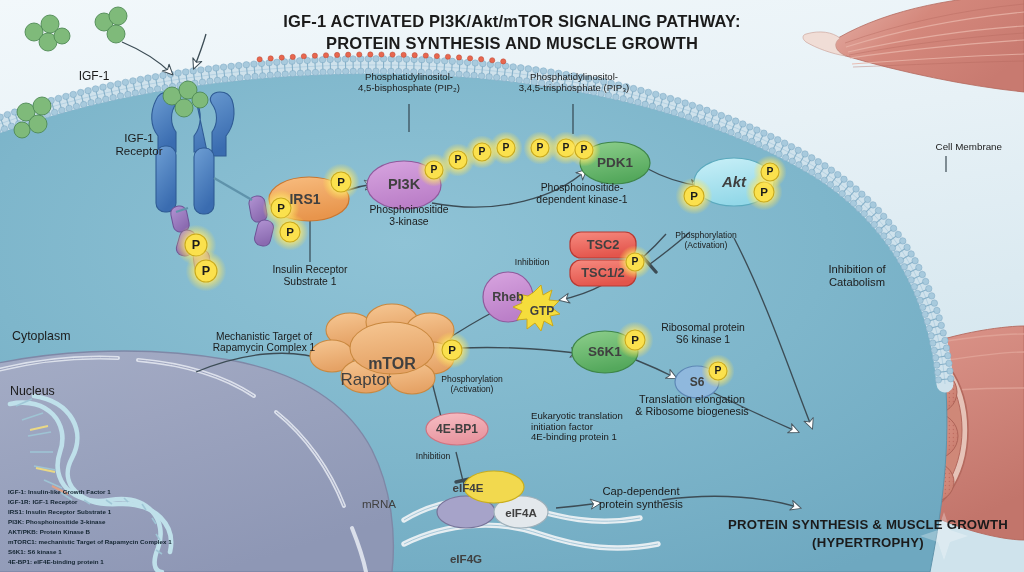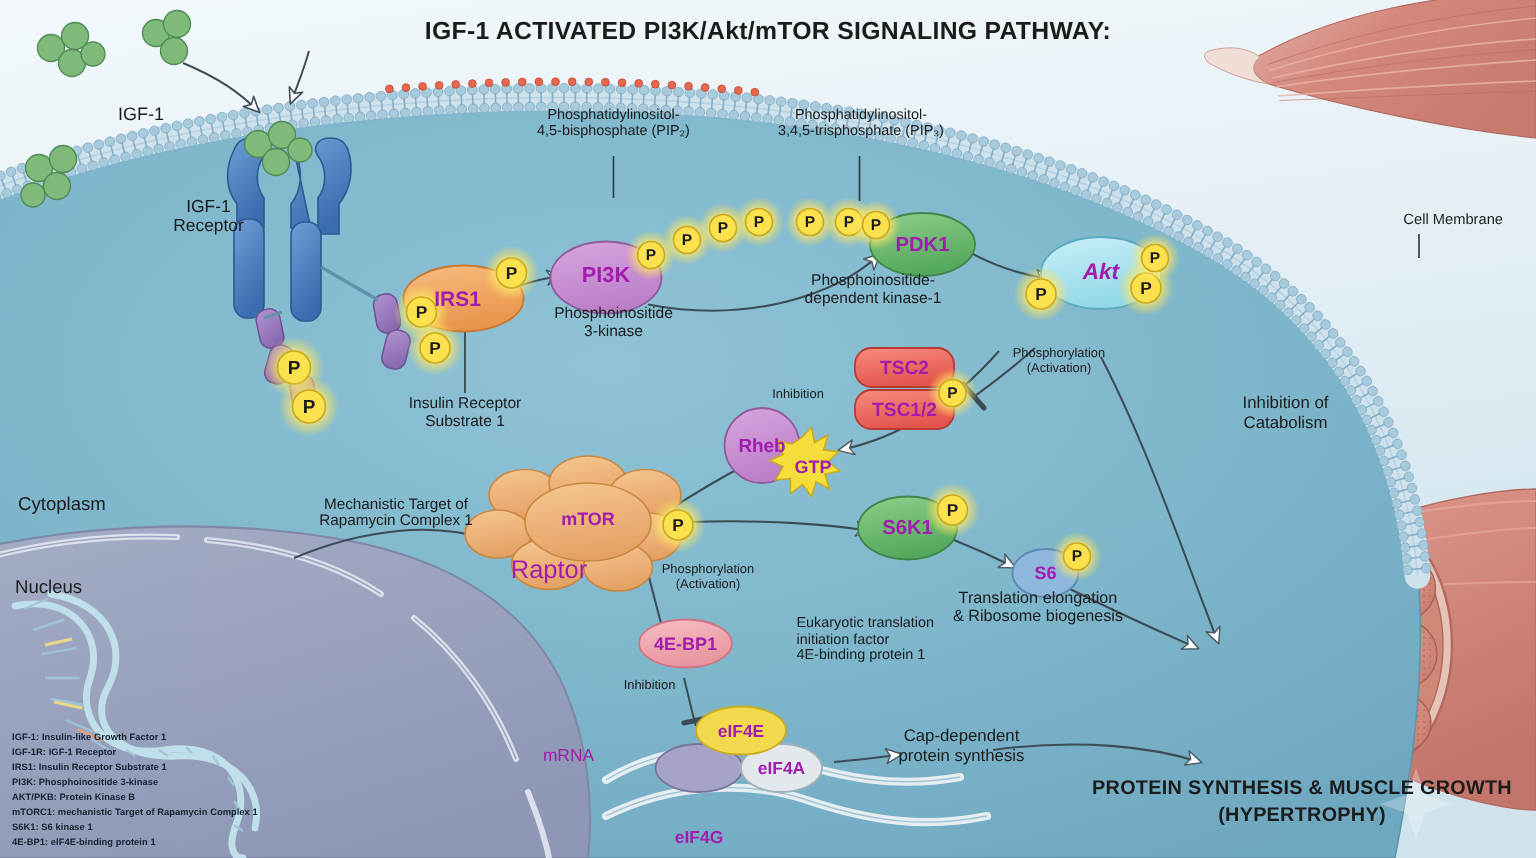--- a/index.html
+++ b/index.html
@@ -2,21 +2,21 @@
 <html><head>
 <meta charset="utf-8">
 <title>IGF-1 PI3K/Akt/mTOR Signaling Pathway</title>
 <style>
   html,body{margin:0;padding:0;background:#fff;}
   body{font-family:"Liberation Sans", sans-serif;}
   #stage{position:relative;width:1024px;height:572px;overflow:hidden;}
   #stage svg.layer{position:absolute;left:0;top:0;width:1024px;height:572px;}
   .lbl{position:absolute;color:#1b1b1b;line-height:1.12;text-align:center;white-space:pre-line;}
   .ttl{font-weight:bold;letter-spacing:.2px;}
-  .node-txt{position:absolute;text-align:center;font-weight:bold;color:#a21caf;pointer-events:none;}
+  .node-txt{position:absolute;text-align:center;font-weight:bold;color:#404040;pointer-events:none;}
   .legend{position:absolute;left:8px;top:487px;font-size:6.2px;line-height:1.62;color:#10222e;font-weight:bold;letter-spacing:.05px;}
   .legend div{white-space:nowrap;}
 </style>
 </head>
 <body>
 
 <div id="stage">
 
   <svg class="layer" viewBox="0 0 1024 572">
     <defs>
@@ -882,20 +882,21 @@
         <text x="718" y="374.33" text-anchor="middle" font-family="&quot;Liberation Sans&quot;, sans-serif" font-size="10.35" font-weight="bold" fill="#1b1b1b">P</text>
       </g>
 
     <g opacity="0.28">
       <path d="M944,512 L952,536 L944,560 L936,536 Z" fill="#ffffff"></path>
       <path d="M920,536 L944,528 L968,536 L944,544 Z" fill="#ffffff"></path>
     </g>
   </svg>
 
   <div class="lbl ttl" style="left:0;top:12px;width:1024px;font-size:16.5px;">IGF-1 ACTIVATED PI3K/Akt/mTOR SIGNALING PATHWAY:</div>
+  <div class="lbl ttl" style="left:0;top:34px;width:1024px;font-size:16.5px;">PROTEIN SYNTHESIS AND MUSCLE GROWTH</div>
 
   <div class="lbl" style="left:329px;top:72px;width:160px;font-size:9.6px;">Phosphatidylinositol-
 4,5-bisphosphate (PIP₂)</div>
   <div class="lbl" style="left:492px;top:72px;width:164px;font-size:9.6px;">Phosphatidylinositol-
 3,4,5-trisphosphate (PIP₃)</div>
 
   <div class="lbl" style="left:58px;top:70px;width:72px;font-size:12px;">IGF-1</div>
   <div class="lbl" style="left:101px;top:131px;width:76px;font-size:11.6px;">IGF-1
 Receptor</div>
   <div class="lbl" style="left:12px;top:330px;width:96px;font-size:12.4px;text-align:left;">Cytoplasm</div>
@@ -903,45 +904,47 @@
   <div class="lbl" style="left:890px;top:142px;width:112px;font-size:9.8px;text-align:right;">Cell Membrane</div>
 
   <div class="node-txt" style="left:269px;top:191px;width:72px;font-size:14px;">IRS1</div>
   <div class="node-txt" style="left:364px;top:176px;width:80px;font-size:14.5px;">PI3K</div>
   <div class="node-txt" style="left:575px;top:155px;width:80px;font-size:13.5px;">PDK1</div>
   <div class="node-txt" style="left:694px;top:173px;width:80px;font-size:15px;font-style:italic;">Akt</div>
   <div class="node-txt" style="left:563px;top:237px;width:80px;font-size:12.8px;">TSC2</div>
   <div class="node-txt" style="left:563px;top:265px;width:80px;font-size:12.8px;">TSC1/2</div>
   <div class="node-txt" style="left:468px;top:290px;width:80px;font-size:12.6px;">Rheb</div>
   <div class="node-txt" style="left:512px;top:304px;width:60px;font-size:12px;">GTP</div>
-  <div class="node-txt" style="left:352px;top:339px;width:80px;font-size:12px;">mTOR</div>
+  <div class="node-txt" style="left:352px;top:355px;width:80px;font-size:16px;">mTOR</div>
   <div class="node-txt" style="left:329px;top:370px;width:74px;font-size:17px;font-weight:normal;">Raptor</div>
   <div class="node-txt" style="left:565px;top:344px;width:80px;font-size:13.5px;">S6K1</div>
   <div class="node-txt" style="left:667px;top:375px;width:60px;font-size:12px;">S6</div>
   <div class="node-txt" style="left:417px;top:422px;width:80px;font-size:12px;">4E-BP1</div>
-  <div class="node-txt" style="left:454px;top:481px;width:80px;font-size:11.6px;">eIF4E</div>
+  <div class="node-txt" style="left:428px;top:481px;width:80px;font-size:11.6px;">eIF4E</div>
   <div class="node-txt" style="left:426px;top:506px;width:80px;font-size:11.6px;margin-top:46px;">eIF4G</div>
   <div class="node-txt" style="left:481px;top:506px;width:80px;font-size:11.6px;">eIF4A</div>
   <div class="node-txt" style="left:344px;top:497px;width:70px;font-size:11.6px;font-weight:normal;">mRNA</div>
 
   <div class="lbl" style="left:349px;top:204px;width:120px;font-size:10.4px;">Phosphoinositide
 3-kinase</div>
   <div class="lbl" style="left:513px;top:182px;width:138px;font-size:10.4px;">Phosphoinositide-
 dependent kinase-1</div>
   <div class="lbl" style="left:250px;top:264px;width:120px;font-size:10.4px;">Insulin Receptor
 Substrate 1</div>
   <div class="lbl" style="left:651px;top:231px;width:110px;font-size:8.6px;">Phosphorylation
 (Activation)</div>
   <div class="lbl" style="left:497px;top:258px;width:70px;font-size:8.6px;">Inhibition</div>
   <div class="lbl" style="left:802px;top:263px;width:110px;font-size:11.2px;">Inhibition of
 Catabolism</div>
   <div class="lbl" style="left:197px;top:331px;width:134px;font-size:10.2px;">Mechanistic Target of
 Rapamycin Complex 1</div>
   <div class="lbl" style="left:420px;top:375px;width:104px;font-size:8.6px;">Phosphorylation
 (Activation)</div>
+  <div class="lbl" style="left:640px;top:322px;width:126px;font-size:10.4px;">Ribosomal protein
+S6 kinase 1</div>
   <div class="lbl" style="left:608px;top:393px;width:168px;font-size:10.8px;">Translation elongation
 &amp; Ribosome biogenesis</div>
   <div class="lbl" style="left:487px;top:411px;width:130px;font-size:9.6px;text-align:left;margin-left:44px;">Eukaryotic translation
 initiation factor
 4E-binding protein 1</div>
   <div class="lbl" style="left:398px;top:452px;width:70px;font-size:8.6px;">Inhibition</div>
   <div class="lbl" style="left:578px;top:485px;width:126px;font-size:11.2px;">Cap-dependent
 protein synthesis</div>
 
   <div class="lbl ttl" style="left:718px;top:536px;width:300px;font-size:13.2px;">(HYPERTROPHY)</div>

